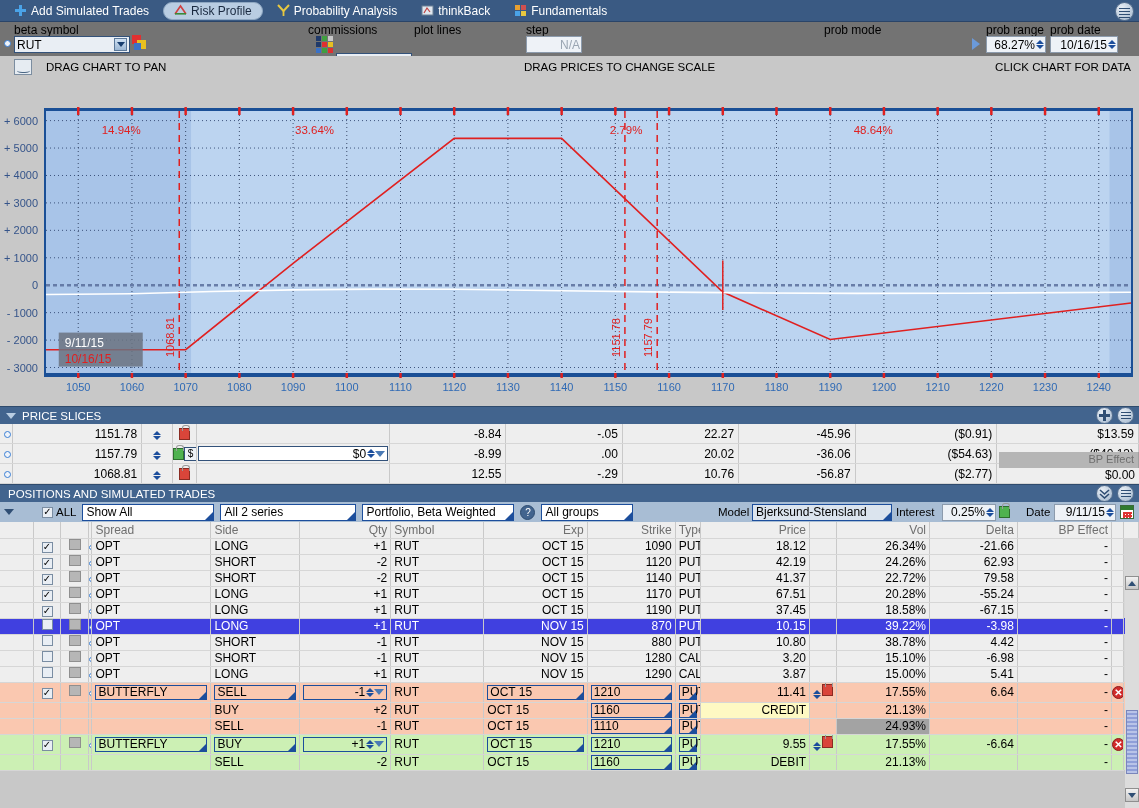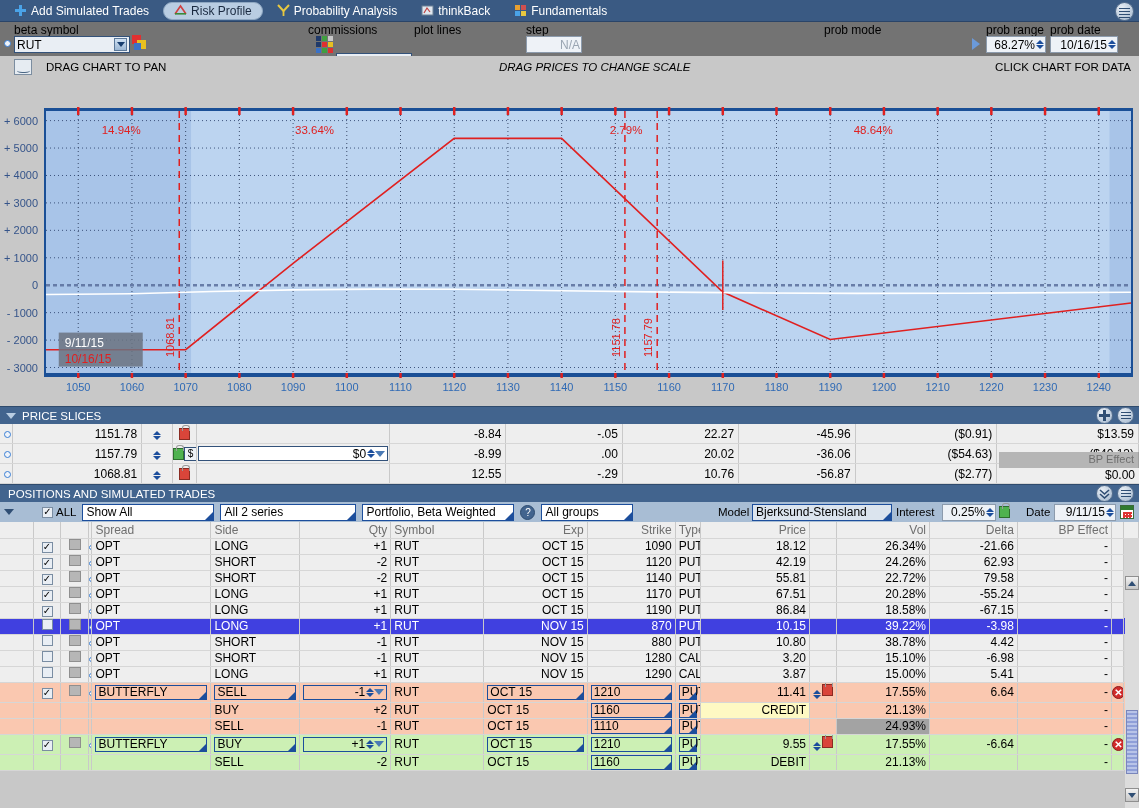--- a/index.html
+++ b/index.html
@@ -288,21 +288,21 @@
         <i class="up"></i>
         <i class="dn"></i>
       </span>
   </div>
   <div class="ctl cal" style="left:1121px;top:15px;"></div>
 </div>
 
 <div class="charthdr">
   <span class="chart-ico"></span>
   <span style="position:absolute;left:46px;">DRAG CHART TO PAN</span>
-  <span style="position:absolute;left:499px;font-style:italic;">DRAG PRICES TO CHANGE SCALE</span>
+  <span style="position:absolute;left:524px;">DRAG PRICES TO CHANGE SCALE</span>
   <span style="position:absolute;right:8px;">CLICK CHART FOR DATA</span>
 </div>
 
 <div class="chartwrap">
   <svg id="chartsvg" width="1139" height="328">
       <rect x="0" y="0" width="1139" height="328" fill="#c8c8c8"></rect>
       <rect x="46" y="33" width="1085" height="262" fill="#a8c4e8"></rect>
       <rect x="191.02475247524754" y="33" width="918.490099009901" height="262" fill="#bcd4f0"></rect>
       <rect x="46" y="30" width="1085" height="3" fill="#1a4f96"></rect>
       <rect x="46" y="295" width="1085" height="4" fill="#1a4f96"></rect>
@@ -679,21 +679,21 @@
         <td style="text-align: center;"><span class="chk">✓</span></td>
         <td style="text-align: center;"><span style="display: inline-block; width: 12px; height: 11px; background: rgb(182, 182, 182); border: 1px solid rgb(143, 143, 143);"></span></td>
         <td style="padding: 0px;"><span style="display: inline-block; width: 5px; height: 5px; border-radius: 50%; border: 1.5px solid rgb(58, 127, 213); background: rgb(255, 255, 255);"></span></td>
         <td class="l">OPT</td>
         <td class="l">SHORT</td>
         <td>-2</td>
         <td class="l">RUT</td>
         <td>OCT 15</td>
         <td>1140</td>
         <td class="l">PUT</td>
-        <td>55.81</td>
+        <td>41.37</td>
         <td style="text-align: center; padding: 0px;"></td>
         <td>22.72%</td>
         <td>79.58</td>
         <td>-</td>
         <td style="padding: 0px; text-align: center;"></td>
         <td style="background: rgb(215, 215, 215); padding: 0px; border: none;"></td>
       </tr>
       <tr>
         <td class="gutter"></td>
         <td style="text-align: center;"><span class="chk">✓</span></td>
@@ -719,21 +719,21 @@
         <td style="text-align: center;"><span class="chk">✓</span></td>
         <td style="text-align: center;"><span style="display: inline-block; width: 12px; height: 11px; background: rgb(182, 182, 182); border: 1px solid rgb(143, 143, 143);"></span></td>
         <td style="padding: 0px;"><span style="display: inline-block; width: 5px; height: 5px; border-radius: 50%; border: 1.5px solid rgb(58, 127, 213); background: rgb(255, 255, 255);"></span></td>
         <td class="l">OPT</td>
         <td class="l">LONG</td>
         <td>+1</td>
         <td class="l">RUT</td>
         <td>OCT 15</td>
         <td>1190</td>
         <td class="l">PUT</td>
-        <td>86.84</td>
+        <td>37.45</td>
         <td style="text-align: center; padding: 0px;"></td>
         <td>18.58%</td>
         <td>-67.15</td>
         <td>-</td>
         <td style="padding: 0px; text-align: center;"></td>
         <td style="background: rgb(215, 215, 215); padding: 0px; border: none;"></td>
       </tr>
       <tr class="sel">
         <td class="gutter" style="background: rgb(64, 64, 224); color: rgb(255, 255, 255);"></td>
         <td style="text-align: center; background: rgb(64, 64, 224); color: rgb(255, 255, 255);"><span class="chk"></span></td>

